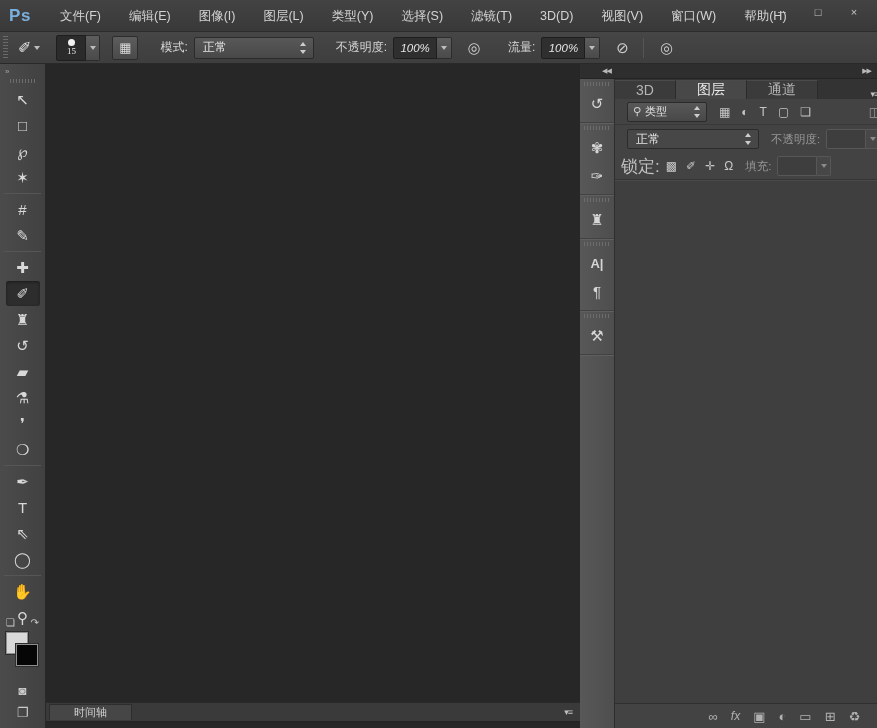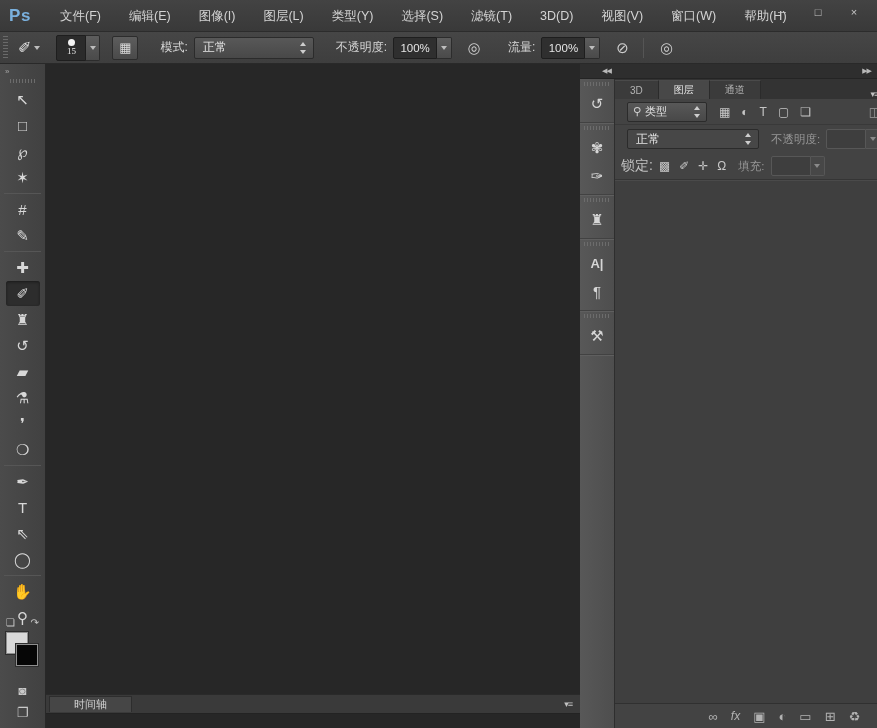--- a/index.html
+++ b/index.html
@@ -41,21 +41,21 @@
     background:linear-gradient(#585858,#484848); border:1px solid #2b2b2b; border-radius:2px; }
   .select3d .sel-text { font-size:12px; color:#e3e3e3; }
   .updown { width:11px; height:16px; position:relative; margin-left:auto; }
   .updown::before,.updown::after { content:""; position:absolute; left:2px;
     border-left:3.5px solid transparent; border-right:3.5px solid transparent; }
   .updown::before { top:2px; border-bottom:4px solid #cdcdcd; }
   .updown::after { bottom:2px; border-top:4px solid #cdcdcd; }
   .mode-select { width:120px; }
   .valwidget { display:flex; margin-left:6px; align-items:center; }
   .valbox { width:44px; height:22px; background:#2f2f2f; border:1px solid #1e1e1e; border-radius:2px 0 0 2px;
-    display:flex; align-items:center; justify-content:center; font-size:11.5px; color:#e4e4e4; }
+    display:flex; align-items:center; justify-content:center; font-size:11.5px; color:#e4e4e4;font-style:italic; }
   .valbtn { width:15px; height:22px; border-radius:0 2px 2px 0; border-left:none; }
   .icon-btn { width:24px; height:24px; margin-left:10px; background:transparent; border:none;
     display:flex; align-items:center; justify-content:center; color:#cfcfcf; font-size:15px; }
   .vdiv { width:1px; height:20px; background:#2f2f2f; border-right:1px solid #555; margin-left:9px; }
 
   
   .toolbar { position:absolute; top:64px; left:0; bottom:0; width:46px;
     background:linear-gradient(90deg,#4b4b4b,#414141); border-right:1px solid #282828; }
   .tb-collapse { font-size:8px; color:#a5a5a5; padding:3px 0 0 5px; letter-spacing:-1px; }
   .gripper-h { height:4px; width:26px; margin:3px auto 4px;
@@ -69,21 +69,21 @@
   .mini-ic { font-size:10px; color:#c6c6c6; }
   .swatches { position:relative; height:40px; margin-bottom:8px; }
   .fg-swatch { position:absolute; left:6px; top:0; width:22px; height:22px; background:#d9d9d9;
     border:1px solid #8f8f8f; box-shadow:0 0 0 1px #2e2e2e; }
   .bg-swatch { position:absolute; left:16px; top:12px; width:22px; height:22px; background:#060606;
     border:1px solid #8f8f8f; box-shadow:0 0 0 1px #2e2e2e; }
   .tb-bottom-btn { width:30px; height:20px; margin:2px auto; display:flex; align-items:center; justify-content:center;
     color:#c9c9c9; font-size:13px; }
 
   
-  .canvas { position:absolute; top:64px; left:46px; width:534px; bottom:8px; background:#272727; }
+  .canvas { position:absolute; top:64px; left:46px; width:534px; bottom:0; background:#272727; }
   .timeline { position:absolute; left:0; right:0; bottom:6px; height:20px;
     background:#3a3a3a; border-top:1px solid #2a2a2a; border-bottom:1px solid #232323;
     display:flex; align-items:center; }
   .tl-tab { height:16px; margin-left:3px; padding:0 24px; display:flex; align-items:center;
     background:#464646; border:1px solid #2d2d2d; border-bottom:none; font-size:11px; color:#cfcfcf; }
   .panel-menu-ic { margin-left:auto; margin-right:8px; font-size:9px; color:#c2c2c2; letter-spacing:-1px; }
 
   
   .dock { position:absolute; top:64px; left:580px; right:0; bottom:0; }
   .dock-strip { height:15px; background:#2e2e2e; border-bottom:1px solid #242424; position:relative; }
@@ -92,38 +92,38 @@
   .dock-body { position:absolute; top:15px; left:0; right:0; bottom:0; display:flex; }
   .icon-col { width:42px; background:linear-gradient(90deg,#585858,#4e4e4e); border-right:1px solid #2e2e2e; }
   .icon-group { border-bottom:1px solid #424242; box-shadow:0 1px 0 #5f5f5f; padding-bottom:4px; }
   .dock-icon { width:34px; height:27px; margin:1px auto; display:flex; align-items:center; justify-content:center;
     color:#d6d6d6; font-size:15px; }
   .dock-icon.txt { font-size:13px; font-weight:bold; }
 
   
   .panel { flex:1; background:#434343; display:flex; flex-direction:column; border-right:1px solid #383838; }
   .tabbar { height:20px; background:#333333; display:flex; align-items:flex-end; }
-  .tab { height:19px; padding:0 15px; display:flex; align-items:center; font-size:10px;
+  .tab { height:19px; padding:0 21px; display:flex; align-items:center; font-size:14px;
     color:#b4b4b4; background:#3b3b3b; border-right:1px solid #2b2b2b; border-top:1px solid #4a4a4a; }
   .tab.active { background:#484848; color:#e8e8e8; }
   .filter-row { height:26px; display:flex; align-items:center; padding:0 6px; border-bottom:1px solid #393939; }
   .search-select { width:80px; height:20px; padding:0 3px 0 5px; }
   .search-select .mag { font-size:11px; color:#cfcfcf; margin-right:4px; }
   .search-select .sel-text { font-size:11px; }
   .filter-icons { display:flex; gap:11px; margin-left:12px; }
   .f-ic { font-size:12px; color:#c6c6c6; }
   .f-toggle { margin-left:auto; font-size:12px; color:#9d9d9d; }
   .blend-row { height:28px; display:flex; align-items:center; padding:0 6px; }
   .blend-select { width:132px; height:20px; background:#474747; }
   .dim-label { font-size:11.5px; color:#969696; margin-left:12px; white-space:nowrap; }
   .dis .valbox { width:40px; height:20px; background:#3e3e3e; border:1px solid #575757; }
   .dis .valbtn { width:14px; height:20px; background:#474747; border:1px solid #575757; border-left:none; }
   .dis .mini-darr { border-top-color:#8a8a8a; }
   .lock-row { height:27px; display:flex; align-items:center; padding:0 6px; border-bottom:1px solid #353535; }
-  .lock-label { font-size:14px; color:#c2c2c2; }
+  .lock-label { font-size:17px; color:#c2c2c2; }
   .lock-icons { display:flex; gap:9px; margin-left:6px; }
   .l-ic { font-size:12px; color:#c8c8c8; }
   .layers-list { flex:1; background:#3f3f3f; border-top:1px solid #4a4a4a; position:relative; }
   .panel-bottom { height:25px; background:#434343; border-top:1px solid #303030;
     display:flex; align-items:center; justify-content:flex-end; gap:13px; padding-right:26px; }
   .pb-ic { font-size:13px; color:#b2b2b2; }
   .pb-ic.fx { font-style:italic; font-weight:normal; font-size:12px; }
 </style>
 </head>
 <body>

